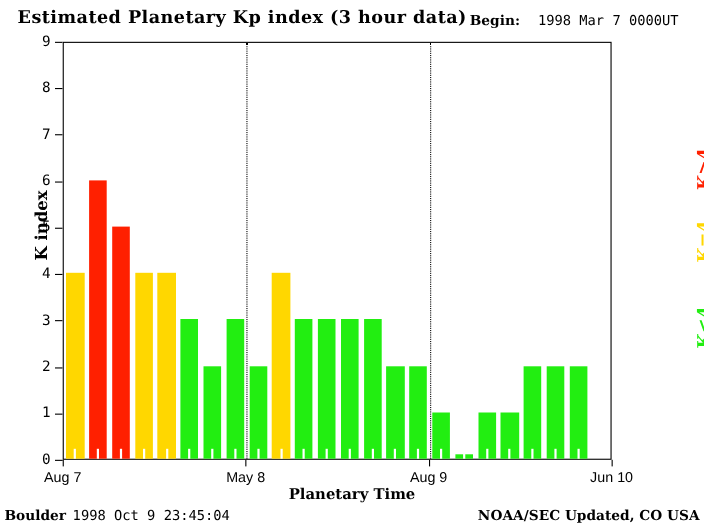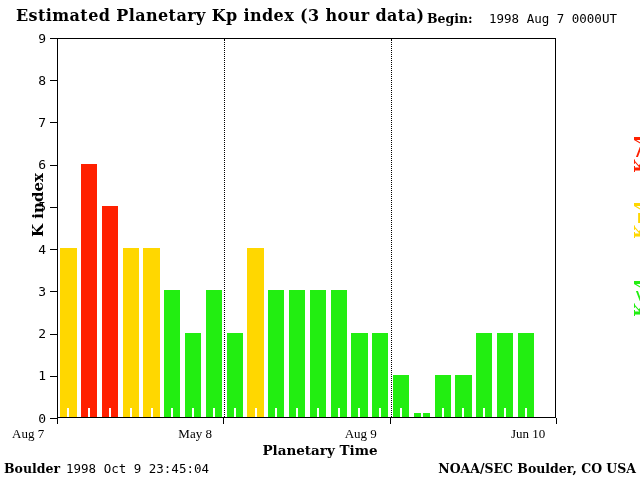--- a/index.html
+++ b/index.html
@@ -118,22 +118,22 @@
     position: absolute;
     top: 418px;
     width: 0;
     height: 6px;
     border-left: 1.5px solid #000000;
   }
   .x-tick-label {
     position: absolute;
     top: 426px;
     width: 90px;
-    text-align: left;
-    font-family: Liberation Serif, serif;
+    text-align: center;
+    font-family: Liberation Sans, sans-serif;
     font-size: 13px;
     white-space: nowrap;
   }
   #x-axis-title {
     position: absolute;
     left: 0;
     top: 442px;
     width: 640px;
     text-align: center;
     font-family: "DejaVu Serif", serif;
@@ -181,21 +181,21 @@
     font-weight: bold;
     font-size: 12.5px;
     white-space: nowrap;
   }
 </style>
 </head>
 <body>
 
 <div id="chart-title">Estimated Planetary Kp index (3 hour data)</div>
 <div id="begin-label">Begin:</div>
-<div id="begin-value">1998 Aug 7 0000UT</div>
+<div id="begin-value">1998 Mar 7 0000UT</div>
 
 <div id="y-axis-title">K index</div>
 <div id="yaxis-ticks">
     <div class="y-tick-label" style="left: 26px; top: 411.5px;">0</div>
     <div class="y-tick-mark" style="top: 418px;"></div>
     <div class="y-tick-label" style="left: 26px; top: 369.278px;">1</div>
     <div class="y-tick-mark" style="top: 375.778px;"></div>
     <div class="y-tick-label" style="left: 26px; top: 327.056px;">2</div>
     <div class="y-tick-mark" style="top: 333.556px;"></div>
     <div class="y-tick-label" style="left: 26px; top: 284.833px;">3</div>
@@ -280,13 +280,13 @@
 <div id="x-axis-title">Planetary Time</div>
 
 <div id="legend">
     <div class="legend-entry" style="top: 144px; color: rgb(255, 32, 0);">K&gt;4</div>
     <div class="legend-entry" style="top: 210px; color: rgb(255, 215, 0);">K=4</div>
     <div class="legend-entry" style="top: 288px; color: rgb(34, 238, 17);">K&lt;4</div>
   </div>
 
 <div id="updated-label">Boulder</div>
 <div id="updated-value">1998 Oct  9 23:45:04</div>
-<div id="agency-credit">NOAA/SEC Boulder, CO USA</div>
+<div id="agency-credit">NOAA/SEC Updated, CO USA</div>
 
 </body></html>

